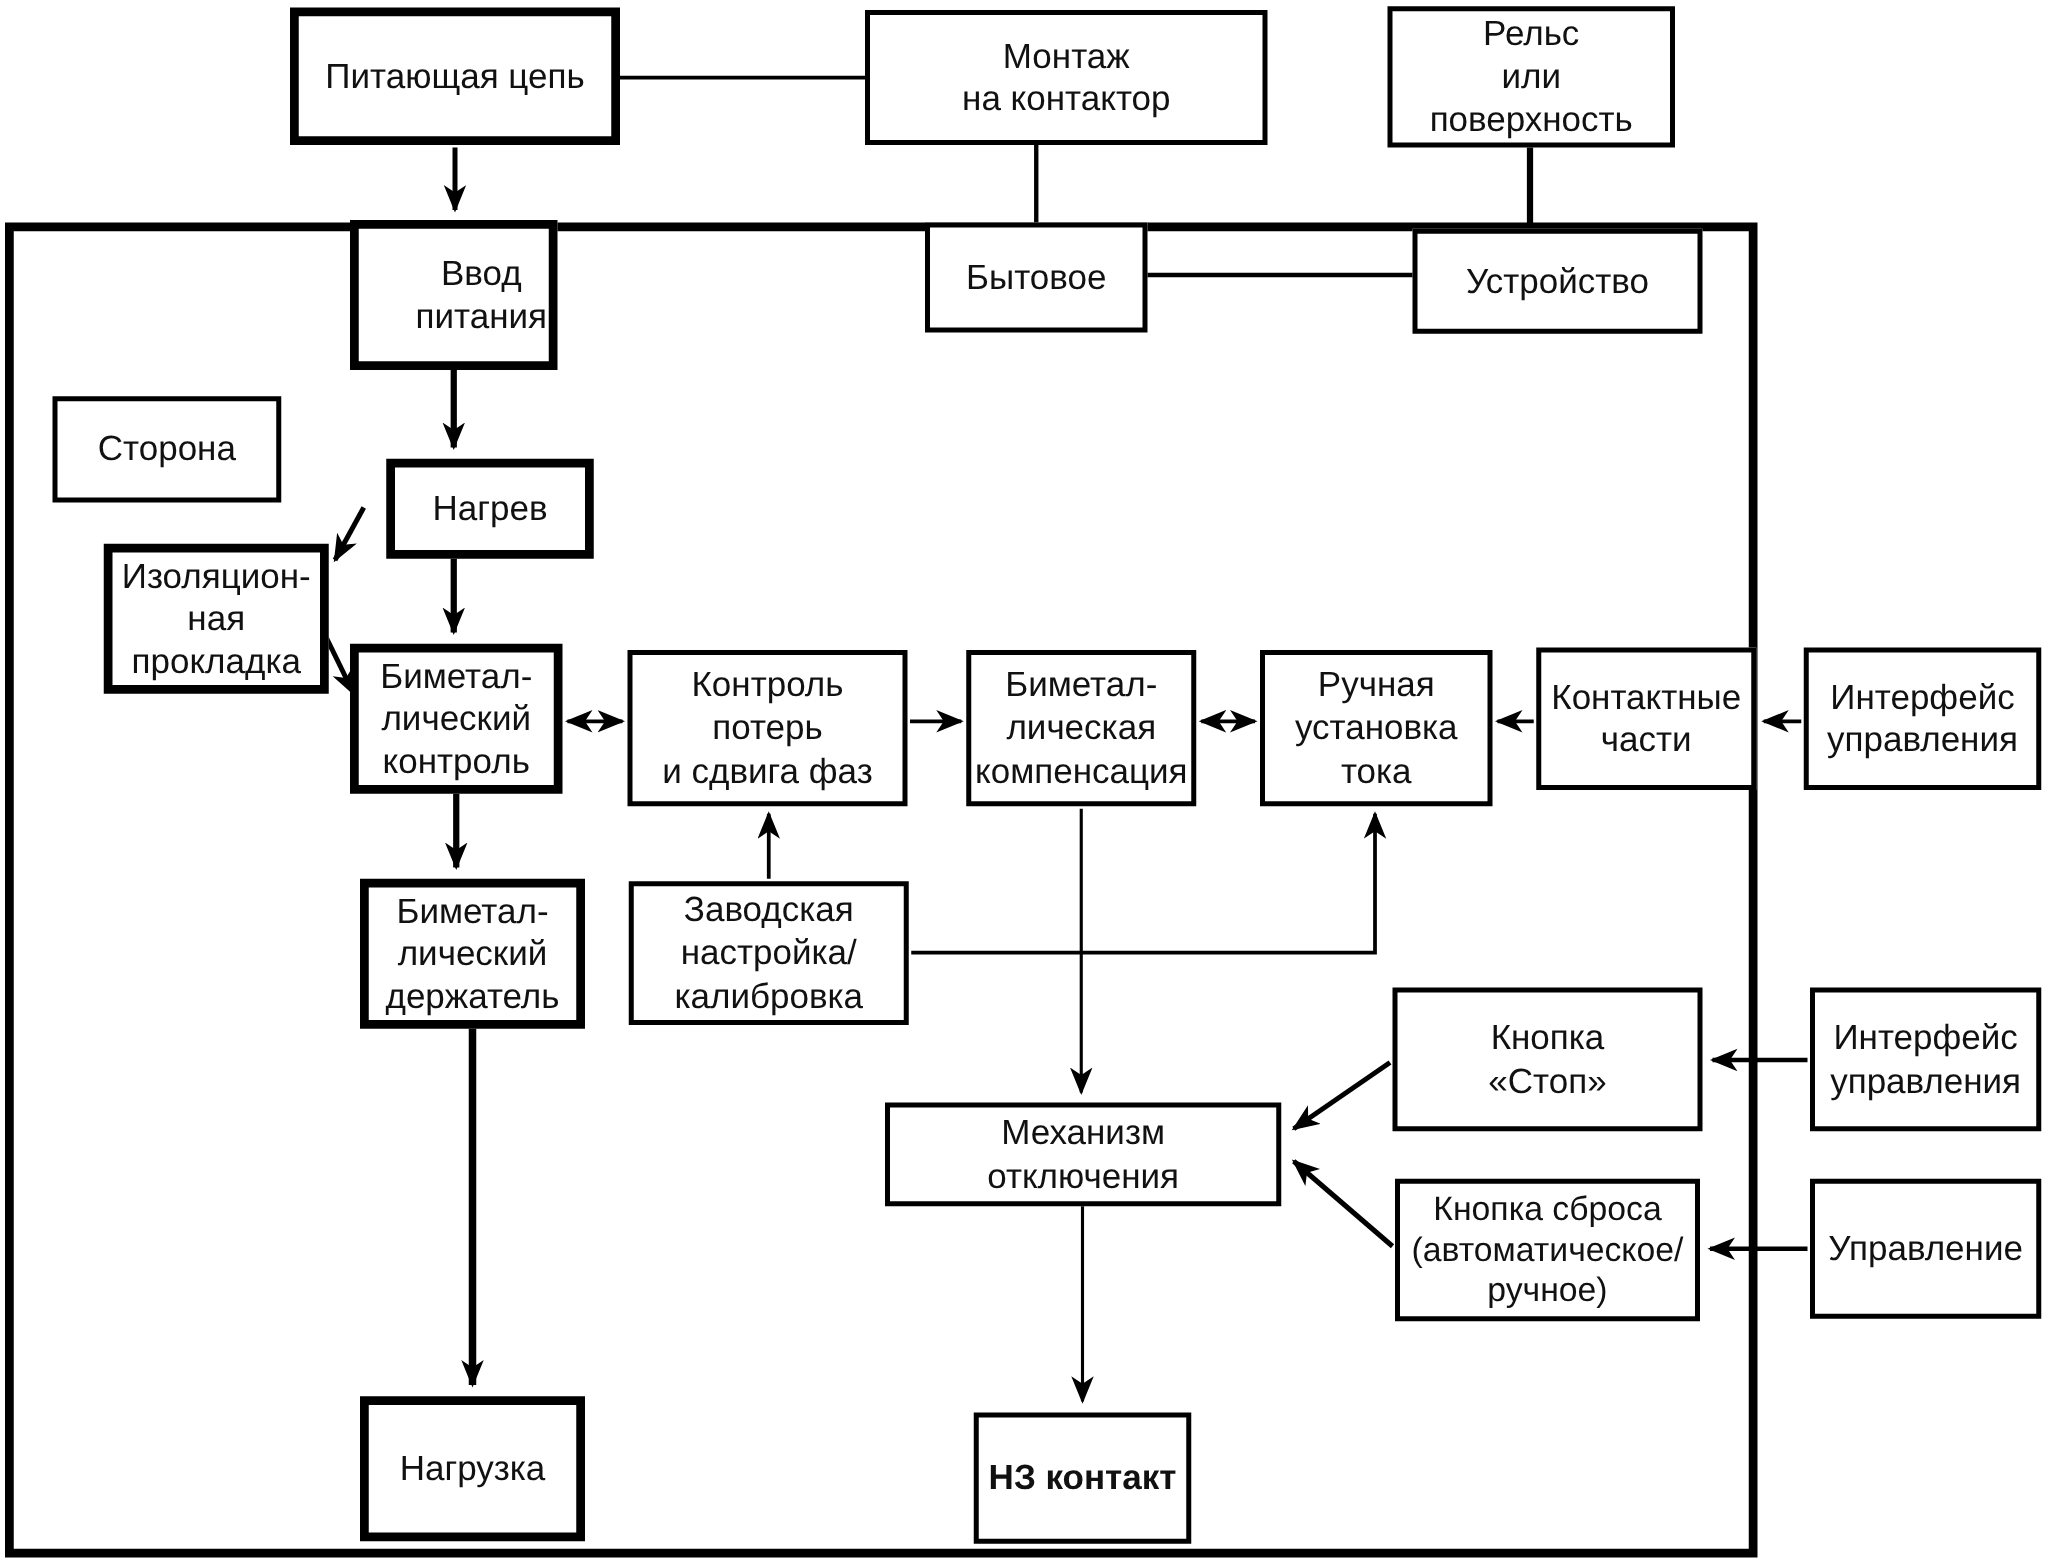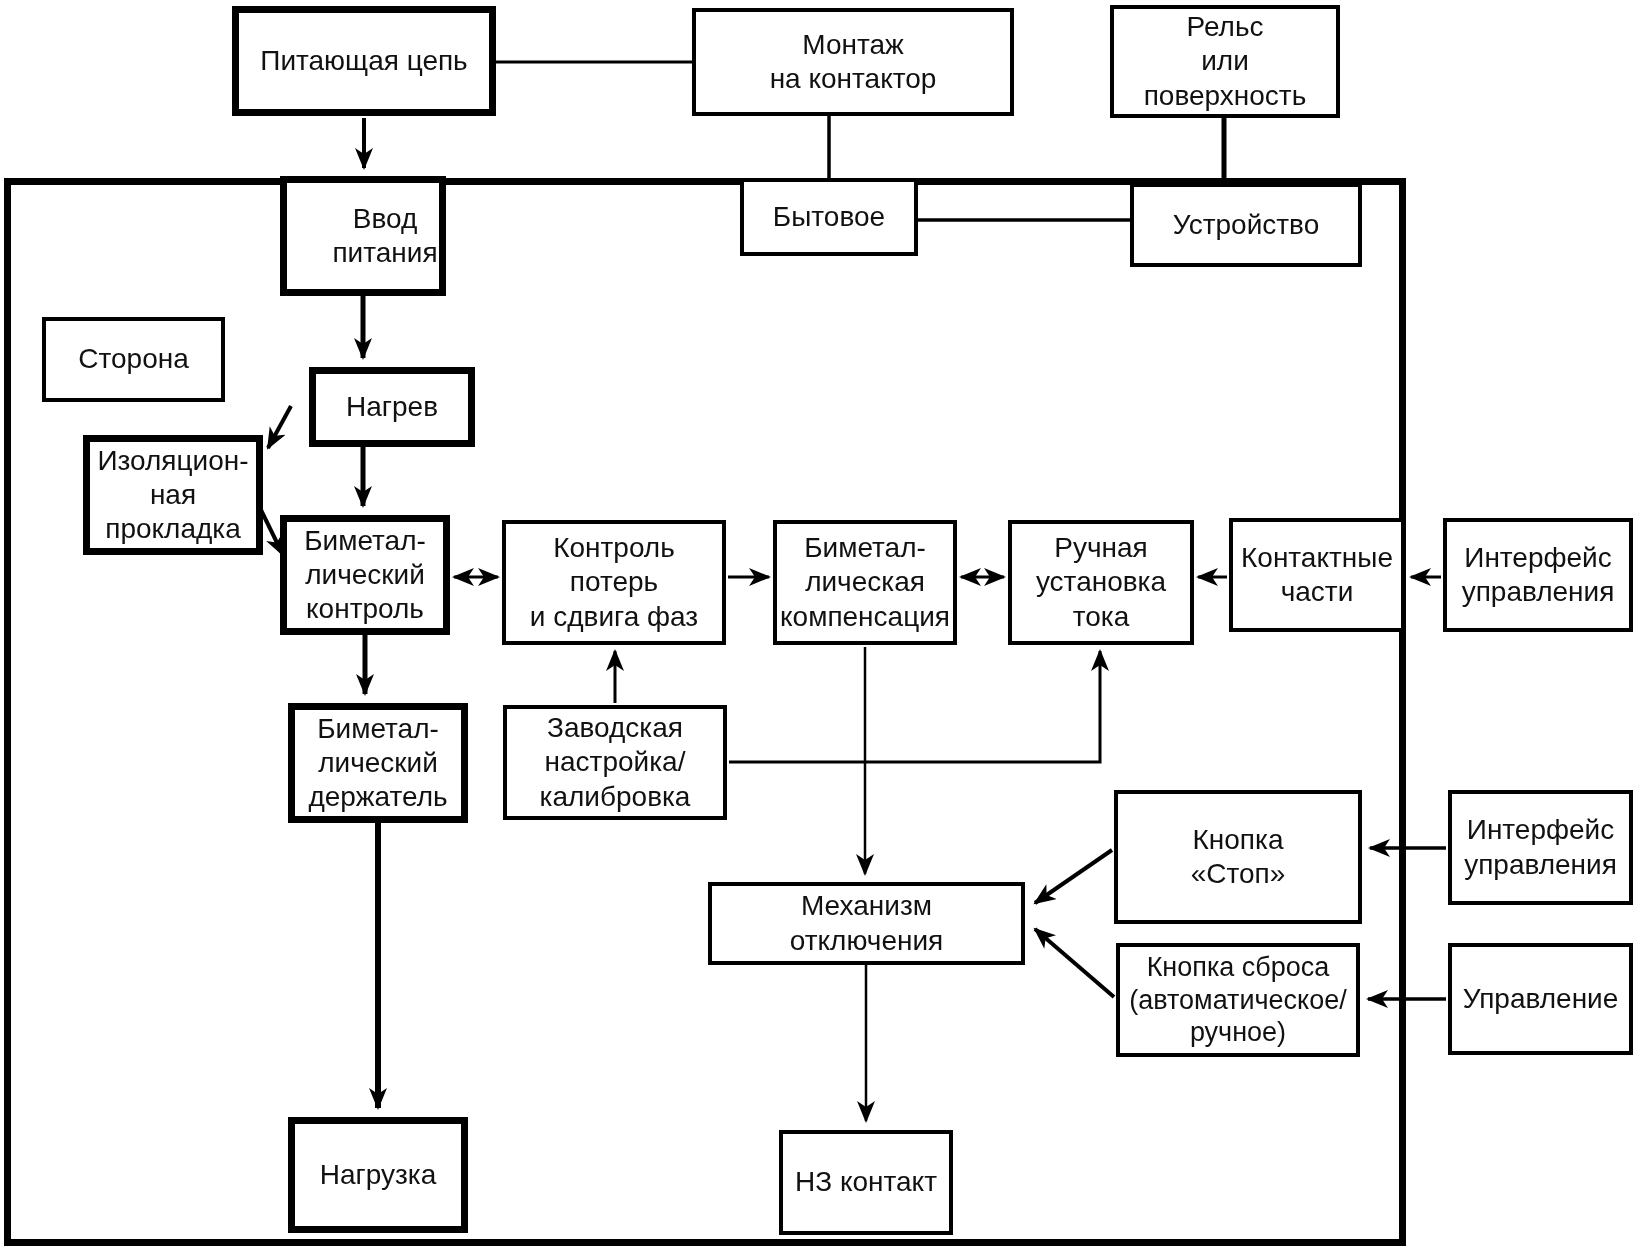--- a/index.html
+++ b/index.html
@@ -78,21 +78,21 @@
   <div class="node" style="left:1110px; top:5px; width:230px; height:113px;">
     <span>Рельс
 или
 поверхность</span>
   </div>
 
   <div class="node thick" style="left:280px; top:176px; width:166px; height:120px;padding-left:44px;">
     <span>Ввод
 питания</span>
   </div>
-  <div class="node" style="left:740px; top:178px; width:178px; height:78px;">
+  <div class="node" style="left:740px; top:178px; width:178px; height:88px;">
     <span>Бытовое</span>
   </div>
   <div class="node" style="left:1130px; top:183px; width:232px; height:84px;">
     <span>Устройство</span>
   </div>
 
   <div class="node" style="left:42px; top:317px; width:183px; height:85px;">
     <span>Сторона</span>
   </div>
 
@@ -138,21 +138,21 @@
     <span>Биметал-
 лический
 держатель</span>
   </div>
   <div class="node" style="left:503px; top:705px; width:224px; height:115px;">
     <span>Заводская
 настройка/
 калибровка</span>
   </div>
 
-  <div class="node" style="left:1114px; top:790px; width:248px; height:134px;">
+  <div class="node" style="left:1114px; top:790px; width:248px; height:115px;">
     <span>Кнопка
 «Стоп»</span>
   </div>
   <div class="node" style="left:1448px; top:790px; width:185px; height:115px;">
     <span>Интерфейс
 управления</span>
   </div>
 
   <div class="node" style="left:708px; top:882px; width:317px; height:83px;">
     <span>Механизм
@@ -164,17 +164,17 @@
 (автоматическое/
 ручное)</span>
   </div>
   <div class="node" style="left:1448px; top:943px; width:185px; height:112px;">
     <span>Управление</span>
   </div>
 
   <div class="node thick" style="left:288px; top:1117px; width:180px; height:116px;">
     <span>Нагрузка</span>
   </div>
-  <div class="node" style="left:779px; top:1130px; width:174px; height:105px;">
+  <div class="node" style="left:779px; top:1130px; width:174px; height:105px;font-weight:bold;">
     <span>НЗ контакт</span>
   </div>
 
 </div>
 
 </body></html>

